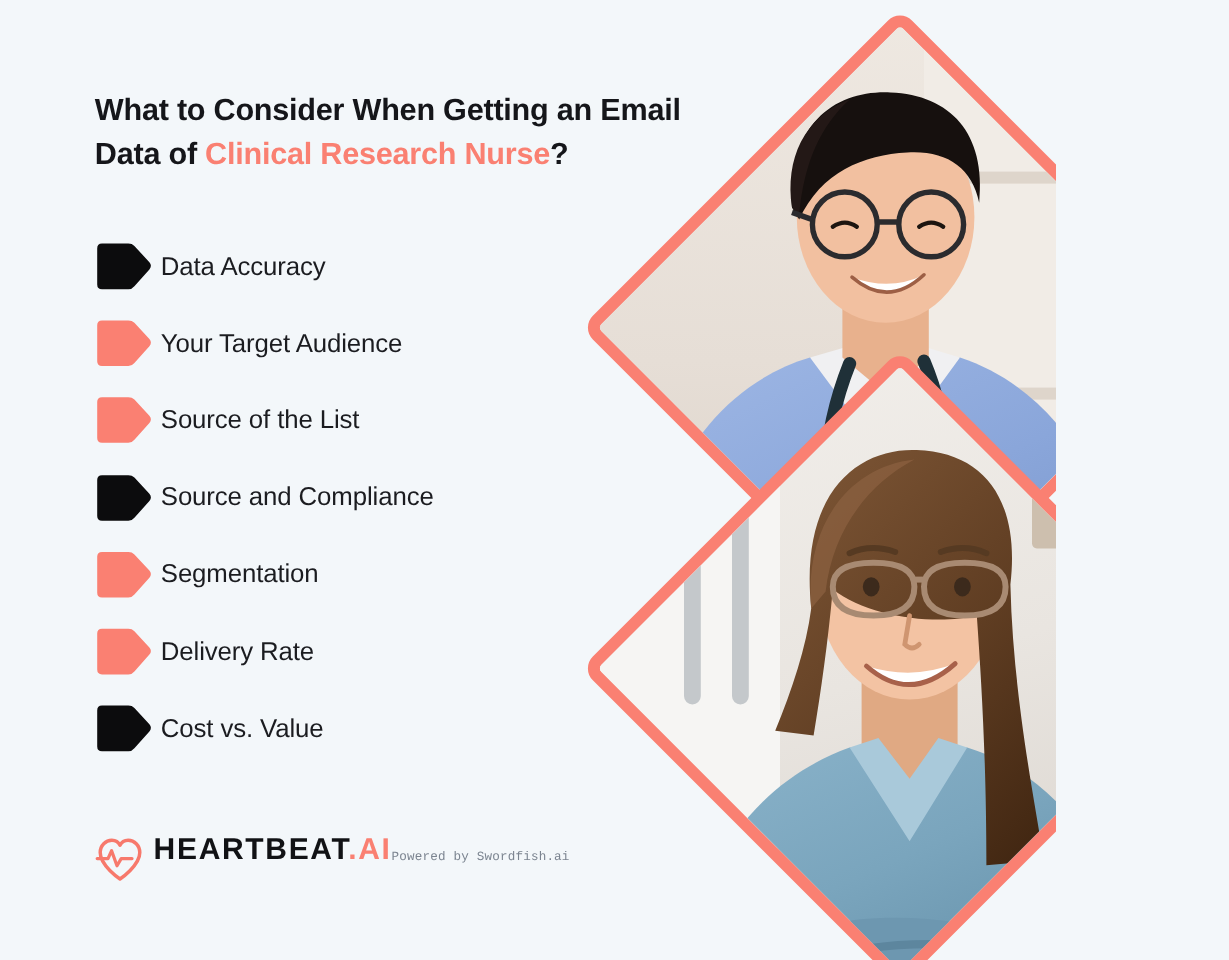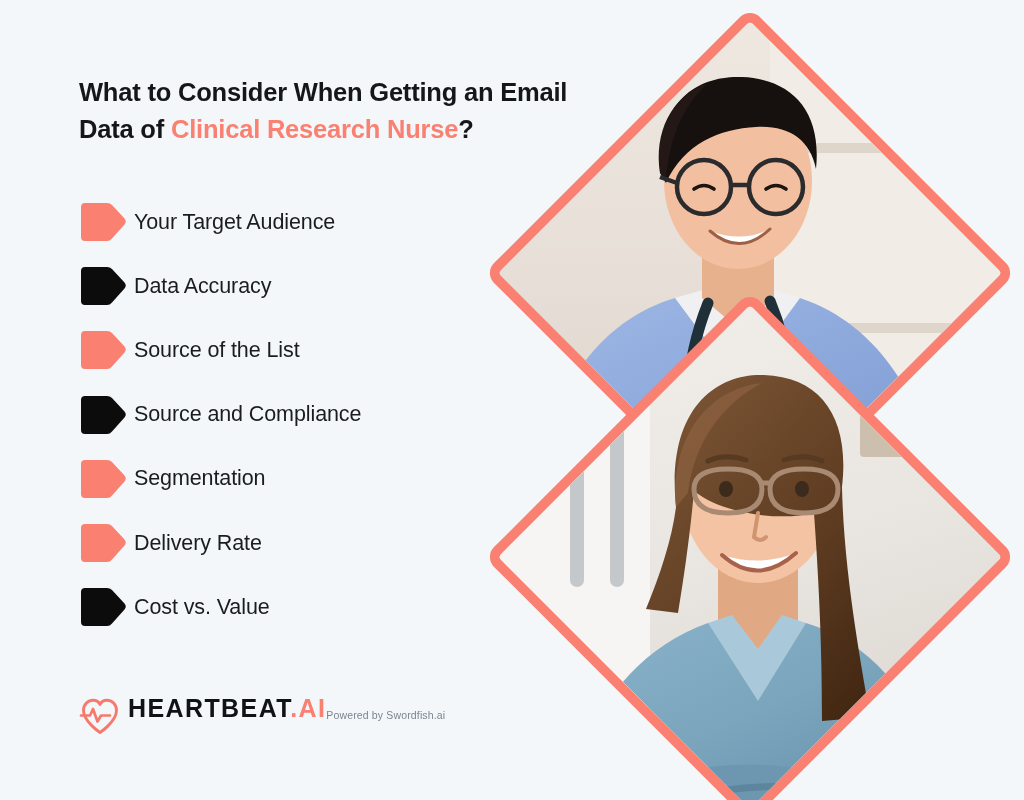--- a/index.html
+++ b/index.html
@@ -11,21 +11,21 @@
   }
 
   body {
     background: #f3f7fa;
     font-family: "Liberation Sans", sans-serif;
     position: relative;
   }
 
   .canvas {
     position: relative;
-    width: 1024px;
+    width: 880px;
     height: 800px;
     background: #f3f7fa;
     overflow: hidden;
   }
 
   
   .heading {
     position: absolute;
     left: 79px;
     top: 74px;
@@ -91,20 +91,21 @@
     line-height: 28px;
   }
   .logo-word .dot-ai { color: #fa8072; }
   .logo-tagline {
     font-size: 10.5px;
     color: #7b8490;
     letter-spacing: 0.15px;
     line-height: 14px;
     margin-top: 1px;
     margin-right: 1px;
+    font-family: Liberation Mono, monospace;
   }
 
   
   .diamond {
     position: absolute;
     width: 376px;
     height: 376px;
     transform: rotate(45deg);
     border-radius: 14px;
     border: 10px solid #fa8072;
@@ -132,32 +133,32 @@
 
   <h1 class="heading">
     <span>What to Consider When Getting an Email</span><br>
     <span>Data of </span><span class="accent">Clinical Research Nurse</span><span>?</span>
   </h1>
 
   <ul class="list" id="list-root">
       <li class="list-item">
         <span class="marker">
           <svg viewBox="0 0 49 42" xmlns="http://www.w3.org/2000/svg">
+            <path d="M2 6 Q2 2 6 2 L28 2 Q31 2 33 4 L45.5 17.5 Q48 20.5 45.5 23.5 L33 37.5 Q31 40 28 40 L6 40 Q2 40 2 36 Z" fill="#0c0c0d"></path>
+          </svg>
+        </span>
+        <span class="item-label">Data Accuracy</span>
+      </li>
+      <li class="list-item">
+        <span class="marker">
+          <svg viewBox="0 0 49 42" xmlns="http://www.w3.org/2000/svg">
             <path d="M2 6 Q2 2 6 2 L28 2 Q31 2 33 4 L45.5 17.5 Q48 20.5 45.5 23.5 L33 37.5 Q31 40 28 40 L6 40 Q2 40 2 36 Z" fill="#fa8072"></path>
           </svg>
         </span>
         <span class="item-label">Your Target Audience</span>
-      </li>
-      <li class="list-item">
-        <span class="marker">
-          <svg viewBox="0 0 49 42" xmlns="http://www.w3.org/2000/svg">
-            <path d="M2 6 Q2 2 6 2 L28 2 Q31 2 33 4 L45.5 17.5 Q48 20.5 45.5 23.5 L33 37.5 Q31 40 28 40 L6 40 Q2 40 2 36 Z" fill="#0c0c0d"></path>
-          </svg>
-        </span>
-        <span class="item-label">Data Accuracy</span>
       </li>
       <li class="list-item">
         <span class="marker">
           <svg viewBox="0 0 49 42" xmlns="http://www.w3.org/2000/svg">
             <path d="M2 6 Q2 2 6 2 L28 2 Q31 2 33 4 L45.5 17.5 Q48 20.5 45.5 23.5 L33 37.5 Q31 40 28 40 L6 40 Q2 40 2 36 Z" fill="#fa8072"></path>
           </svg>
         </span>
         <span class="item-label">Source of the List</span>
       </li>
       <li class="list-item">

